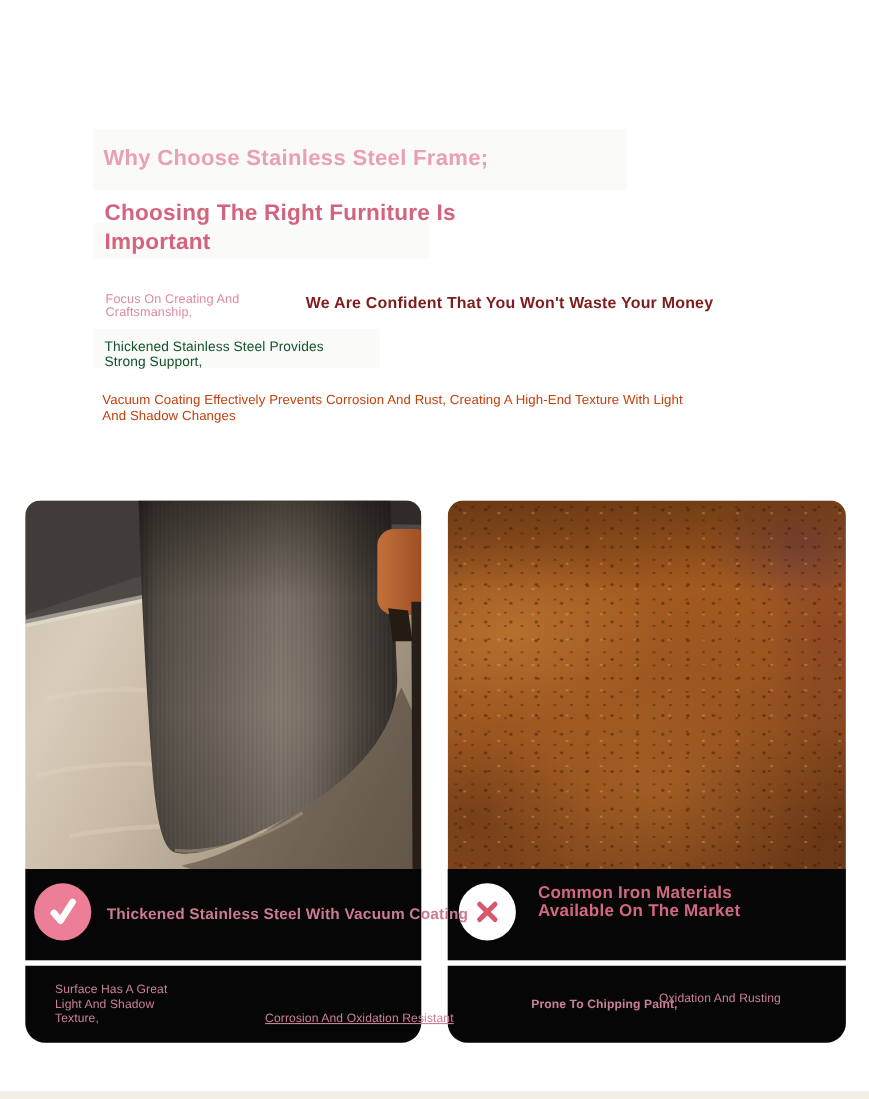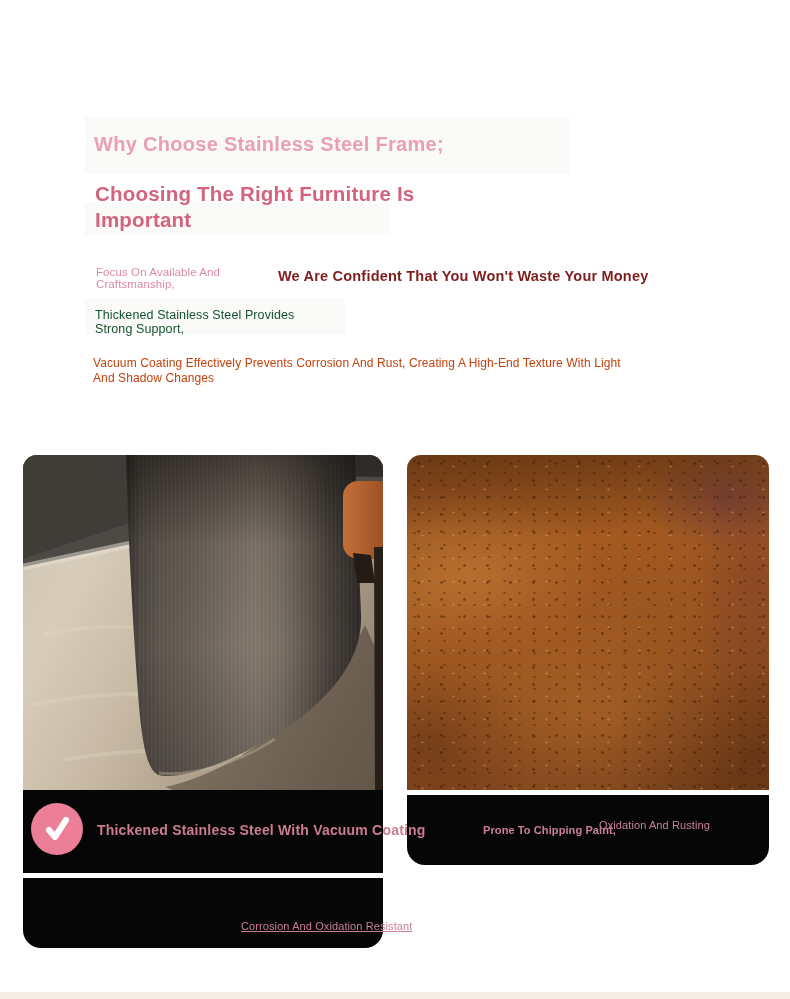--- a/index.html
+++ b/index.html
@@ -74,21 +74,21 @@
 <body>
 
 <div class="page">
 
   <div class="hl hl1"></div>
   <div class="hl hl2"></div>
   <div class="hl hl3"></div>
 
   <div class="abs title">Choosing The Right Furniture Is Important</div>
   <div class="abs eyebrow">Why Choose Stainless Steel Frame;</div>
-  <div class="abs lead-small">Focus On Available And Craftsmanship,</div>
+  <div class="abs lead-small">Focus On Creating And Craftsmanship,</div>
   <div class="abs lead-strong">We Are Confident That You Won't Waste Your Money</div>
   <div class="abs point1">Thickened Stainless Steel Provides Strong Support,</div>
   <div class="abs point2">Vacuum Coating Effectively Prevents Corrosion And Rust, Creating A High-End Texture With Light And Shadow Changes</div>
 
   <div class="card card-left">
     <div class="photo photo-steel">
       <svg width="360" height="335" viewBox="0 0 360 335" preserveAspectRatio="none">
         <defs>
           <linearGradient id="gSteel" x1="0" y1="0" x2="1" y2="0">
             <stop offset="0" stop-color="#35312d"></stop>
@@ -136,26 +136,35 @@
     <div class="band label-band">
       <div class="badge badge-check">
         <svg width="30" height="30" viewBox="0 0 30 30">
           <path d="M7,16 L13,23 L24,6" fill="none" stroke="#ffffff" stroke-width="6" stroke-linecap="round" stroke-linejoin="round"></path>
         </svg>
       </div>
       <div class="card-label">Thickened Stainless Steel With Vacuum Coating</div>
     </div>
     <div class="gap"></div>
     <div class="band bottom-band">
+      <div class="feat feat-l1">Surface Has A Great Light And Shadow Texture,</div>
       <div class="feat feat-l2">Corrosion And Oxidation Resistant</div>
     </div>
   </div>
 
   <div class="card card-right">
     <div class="photo photo-rust"></div>
+    <div class="band label-band">
+      <div class="badge badge-cross">
+        <svg width="30" height="30" viewBox="0 0 30 30">
+          <path d="M8,8 L22,22 M22,8 L8,22" fill="none" stroke="#d6586f" stroke-width="4.5" stroke-linecap="round"></path>
+        </svg>
+      </div>
+      <div class="card-title">Common Iron Materials Available On The Market</div>
+    </div>
     <div class="gap"></div>
     <div class="band bottom-band">
       <div class="feat feat-r1">Prone To Chipping Paint,</div>
       <div class="feat feat-r2">Oxidation And Rusting</div>
     </div>
   </div>
 
   <div class="footer-band"></div>
 </div>
 

